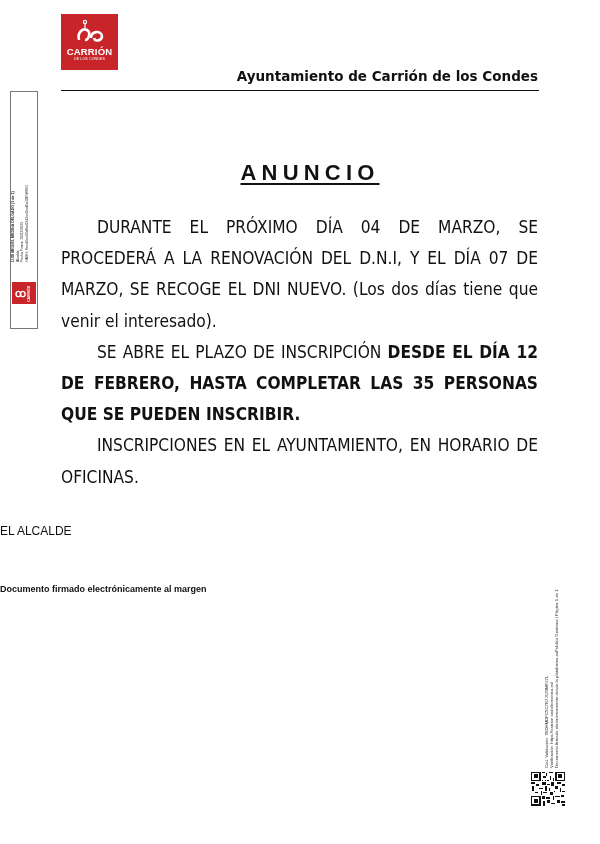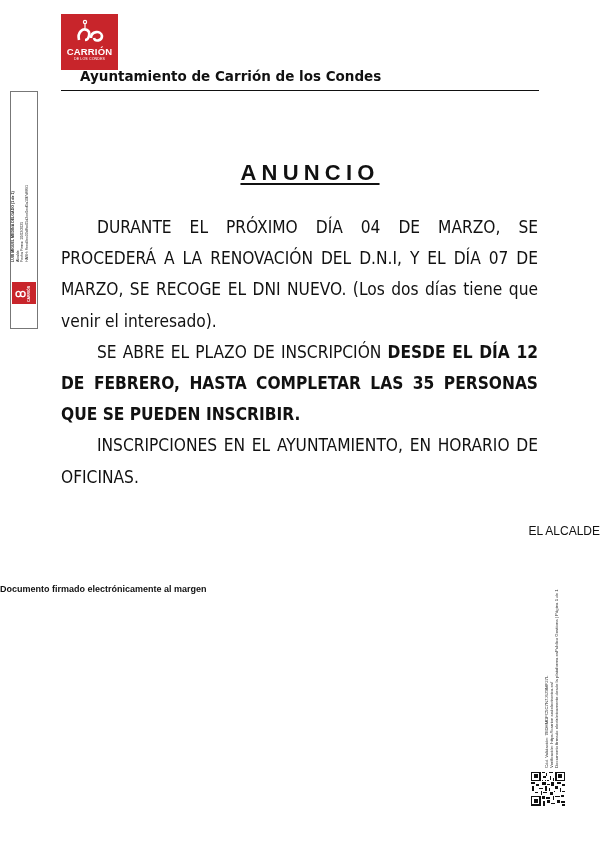--- a/index.html
+++ b/index.html
@@ -6,21 +6,21 @@
     body { width: 600px; height: 844px; position: relative; overflow: hidden;
            font-family: "Liberation Sans", sans-serif; color: #111; }
 
     .logo { position: absolute; left: 61px; top: 14px; width: 57px; height: 56px;
             background: #c8252b; color: #fff; text-align: center; }
     .logo svg { display: block; margin: 4px auto 0; }
     .logo .l1 { font-size: 9.5px; font-weight: bold; letter-spacing: 0.2px; line-height: 10px; margin-top: 1px; }
     .logo .l2 { font-size: 3.6px; line-height: 5px; letter-spacing: 0.1px; }
 
     .header-title { position: absolute; left: 60px; top: 68px; width: 478px;
-                    text-align: left; font-family: "DejaVu Sans", sans-serif;
+                    text-align: right; font-family: "DejaVu Sans", sans-serif;
                     font-size: 13.5px; font-weight: bold; color: #111; padding-left: 20px; box-sizing: border-box; }
     .header-rule { position: absolute; left: 61px; top: 90px; width: 478px; height: 1px; background: #111; }
 
     .side-stamp { position: absolute; left: 10px; top: 91px; width: 28px; height: 238px;
                   border: 1px solid #777; box-sizing: border-box; }
     .side-text { position: absolute; left: 11px; top: 162px; width: 24px; height: 100px; }
     .side-text .rot { position: absolute; left: 0; top: 100px; transform: rotate(-90deg); transform-origin: 0 0;
                       width: 100px; font-size: 3.6px; line-height: 4.5px; color: #222; white-space: nowrap; }
     .side-logo { position: absolute; left: 12px; top: 282px; width: 24px; height: 22px; background: #c8252b; }
     .side-logo .ic { position: absolute; left: 3px; top: 5px; color: #fff; font-size: 11px; font-weight: bold; line-height: 12px; }
@@ -30,21 +30,21 @@
     .anuncio { position: absolute; left: 0; width: 600px; top: 160px; text-align: center;
                font-size: 22px; font-weight: bold; letter-spacing: 5.2px; }
     .anuncio span { text-decoration: underline; text-underline-offset: 3px; padding-left: 20px; }
 
     .body { position: absolute; left: 61px; top: 212px; width: 477px;
             font-family: "DejaVu Sans", sans-serif; font-size: 17.2px; line-height: 31.2px;
             text-align: justify; color: #111; font-stretch: condensed; }
     .body p { margin: 0; text-indent: 36px; }
     .body p b { font-weight: bold; }
 
-    .sign { position: absolute; left: 0; width: 600px; top: 523px; text-align: right; font-size: 12px; line-height: 16px; }
+    .sign { position: absolute; left: 0; width: 600px; top: 523px; text-align: left; font-size: 12px; line-height: 16px; }
     .signed-note { position: absolute; left: 0; width: 600px; top: 584px; text-align: left; font-size: 9px; font-weight: bold; }
 
     .right-text { position: absolute; left: 544px; top: 768px; }
     .right-text .rot { position: absolute; left: 0; top: 0; transform: rotate(-90deg); transform-origin: 0 0;
                        width: 230px; font-size: 4.3px; line-height: 5px; color: #333; white-space: nowrap; }
     .qr { position: absolute; left: 531px; top: 771px; width: 34px; height: 35px; }
   </style>
 </head>
 <body>
 

